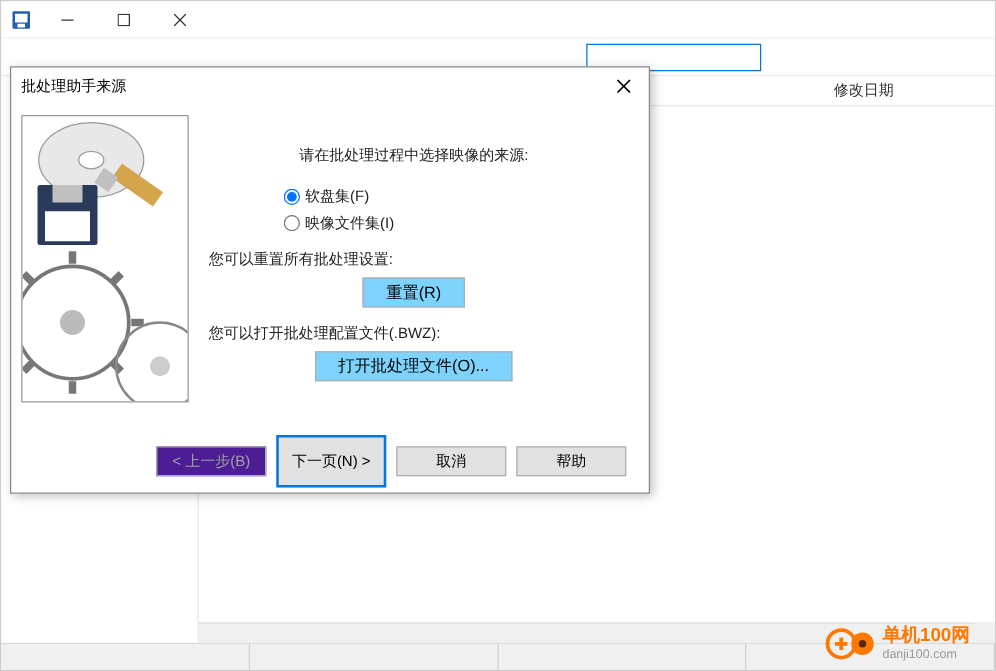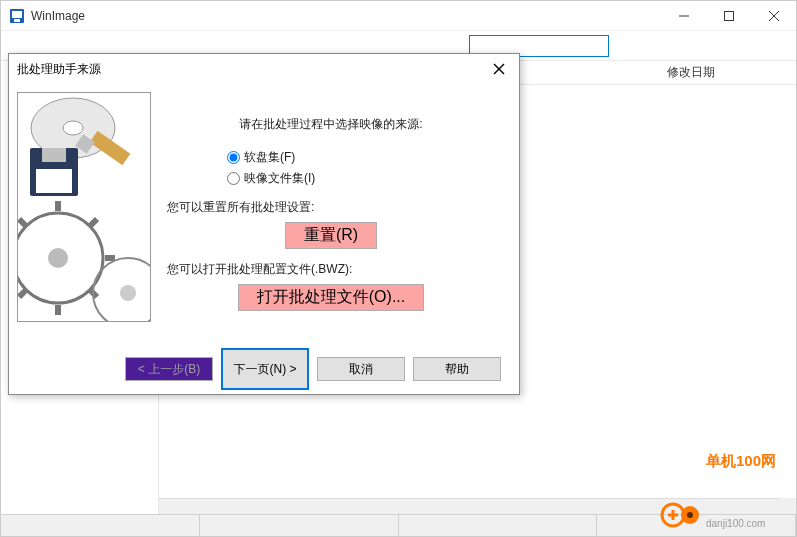--- a/index.html
+++ b/index.html
@@ -40,48 +40,47 @@
     .dlg-body { flex: 1; display: flex; }
     .dlg-image { width: 150px; padding: 8px; }
     .dlg-image-box { width: 134px; height: 230px; border: 1px solid #999; background: #fff; position: relative; overflow: hidden; }
     .dlg-main { flex: 1; padding: 8px 24px 8px 8px; font-size: 12px; color: #222; }
     .dlg-heading { text-align: center; margin: 24px 0 16px; }
     .dlg-radio-group { margin-left: 60px; }
     .dlg-radio { display: flex; align-items: center; margin-bottom: 4px; }
     .dlg-radio input { margin-right: 4px; }
     .dlg-label-center { text-align: left; margin: 12px 0 6px; }
     .dlg-btn-row { text-align: center; margin-bottom: 4px; }
-    .dlg-inline-btn { padding: 2px 18px; font-size: 16px; background: #fca5a5; border: 1px solid #adadad; cursor: pointer; }
+    .dlg-inline-btn { padding: 2px 18px; font-size: 13px; background: #7dd3fc; border: 1px solid #adadad; cursor: pointer; }
 
     .dlg-footer { height: 50px; display: flex; align-items: center; justify-content: flex-end; padding-right: 18px; gap: 8px; }
     .dlg-footer-btn { width: 88px; height: 24px; font-size: 12px; background: #e1e1e1; border: 1px solid #adadad; cursor: pointer; }
     .dlg-footer-btn.disabled { color: #a0a0a0; background: #4c1d95; cursor: default; }
     .dlg-footer-btn.primary { border: 2px solid #0078d7; background: #e1e1e1; height: 42px; }
 
     
     .watermark { position: absolute; right: 20px; bottom: 6px; display: flex; align-items: flex-end; gap: 6px; }
     .wm-icon { width: 40px; height: 30px; }
     .wm-text { display: flex; flex-direction: column; font-size: 13px; line-height: 1.2; }
     .wm-cn { color: #ff7800; font-weight: bold; font-size: 15px; }
-    .wm-en { color: #999; font-size: 10px; margin-top: 48px; }
+    .wm-en { color: #999; font-size: 10px; }
   </style>
 </head>
 <body>
 
 <div class="main-window">
 
   <div class="titlebar">
     <span class="titlebar-icon">
       <svg viewBox="0 0 16 16">
           <rect x="1" y="1" width="14" height="14" fill="#1e5fb4" rx="1"></rect>
           <rect x="3" y="3" width="10" height="7" fill="#fff"></rect>
           <rect x="5" y="11" width="6" height="3" fill="#fff"></rect>
         </svg>
     </span>
-    <span class="titlebar-title">WinImage</span>
     <div class="winbtns">
       <div class="winbtn">
           <svg viewBox="0 0 10 10">
             <line x1="0" y1="5" x2="10" y2="5" stroke="#333" stroke-width="1"></line>
           </svg>
         </div>
       <div class="winbtn">
           <svg viewBox="0 0 10 10">
             <rect x="0.5" y="0.5" width="9" height="9" fill="none" stroke="#333" stroke-width="1"></rect>
           </svg>

